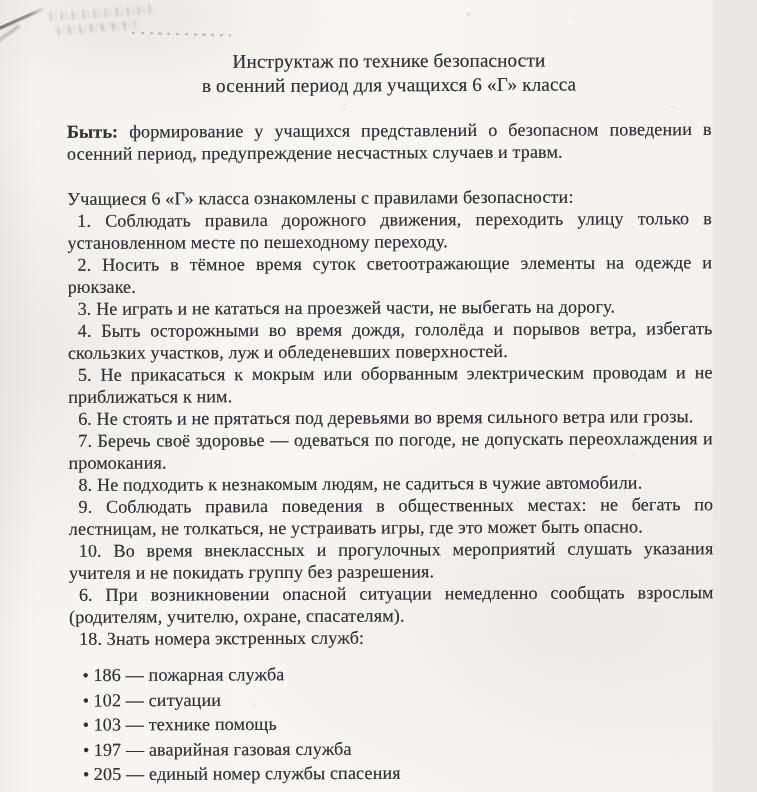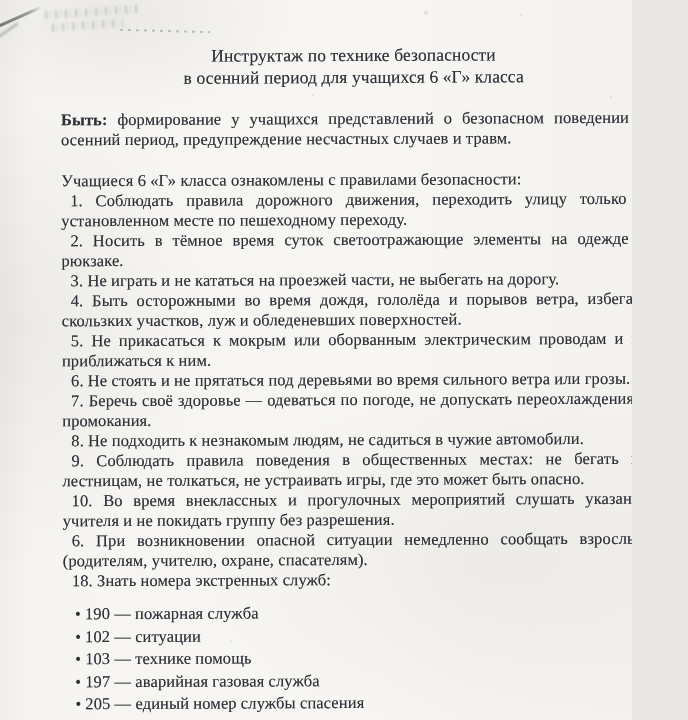--- a/index.html
+++ b/index.html
@@ -12,20 +12,21 @@
     width: 632px;
     height: 720px;
     overflow: hidden;
     background:
       radial-gradient(ellipse 420px 260px at 78% 78%, rgba(198,196,190,0.20), rgba(198,196,190,0) 70%),
       radial-gradient(ellipse 300px 380px at 2% 45%, rgba(185,183,177,0.18), rgba(185,183,177,0) 65%),
       radial-gradient(ellipse 260px 140px at 18% 2%, rgba(205,203,198,0.30), rgba(205,203,198,0) 70%),
       linear-gradient(90deg, #eeede9 0%, #f6f5f1 5%, #f7f6f2 60%, #f3f2ee 100%);
     font-family: "Liberation Serif", "DejaVu Serif", serif;
     color: #31313a;
+    padding-left: 16px;
   }
   
   .corner-line {
     position: absolute;
     left: -8px;
     top: 16px;
     width: 52px;
     height: 2.5px;
     background: linear-gradient(90deg, #6f6f6f, #9a9a98 70%, rgba(154,154,152,0));
     transform: rotate(-24deg);
@@ -166,21 +167,21 @@
       <p class="rule"><span>6.</span> <span>Не стоять и не прятаться под деревьями во время сильного ветра или грозы.</span></p>
       <p class="rule"><span>7.</span> <span>Беречь своё здоровье — одеваться по погоде, не допускать переохлаждения и промокания.</span></p>
       <p class="rule"><span>8.</span> <span>Не подходить к незнакомым людям, не садиться в чужие автомобили.</span></p>
       <p class="rule"><span>9.</span> <span>Соблюдать правила поведения в общественных местах: не бегать по лестницам, не толкаться, не устраивать игры, где это может быть опасно.</span></p>
       <p class="rule"><span>10.</span> <span>Во время внеклассных и прогулочных мероприятий слушать указания учителя и не покидать группу без разрешения.</span></p>
       <p class="rule"><span>6.</span> <span>При возникновении опасной ситуации немедленно сообщать взрослым (родителям, учителю, охране, спасателям).</span></p>
       <p class="rule"><span>18.</span> <span>Знать номера экстренных служб:</span></p>
     </div>
 
     <div class="numbers">
-      <p class="bullet-row"><span class="b">•</span><span>190</span> <span>—</span> <span>пожарная служба</span></p>
+      <p class="bullet-row"><span class="b">•</span><span>186</span> <span>—</span> <span>пожарная служба</span></p>
       <p class="bullet-row"><span class="b">•</span><span>102</span> <span>—</span> <span>ситуации</span></p>
       <p class="bullet-row"><span class="b">•</span><span>103</span> <span>—</span> <span>технике помощь</span></p>
       <p class="bullet-row"><span class="b">•</span><span>197</span> <span>—</span> <span>аварийная газовая служба</span></p>
       <p class="bullet-row"><span class="b">•</span><span>205</span> <span>—</span> <span>единый номер службы спасения</span></p>
     </div>
 
   </div>
 </div>
 
 </body></html>

